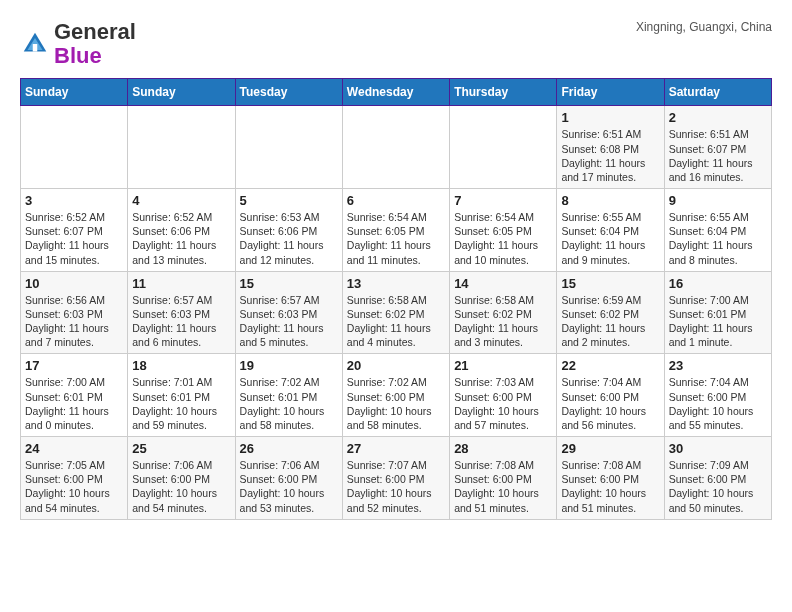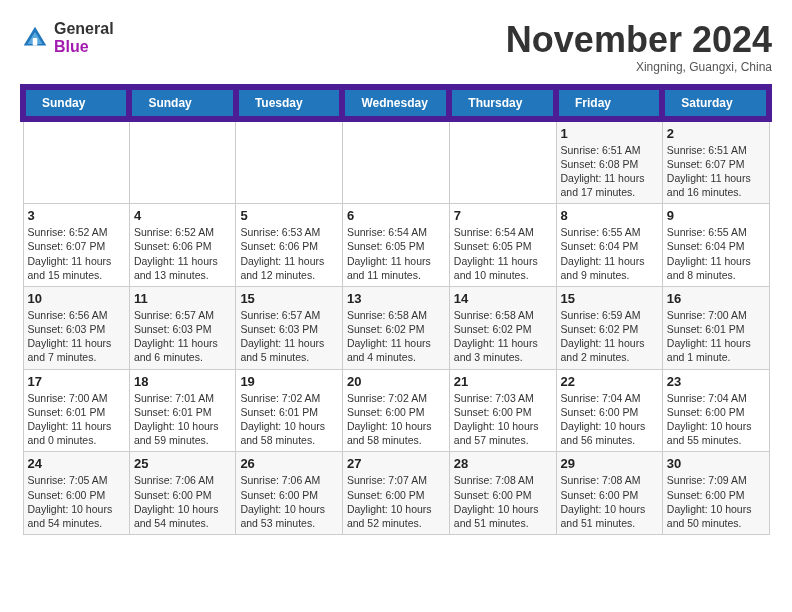--- a/index.html
+++ b/index.html
@@ -15,21 +15,21 @@
       justify-content: space-between;
       align-items: flex-start;
       margin-bottom: 10px;
     }
     .logo {
       display: flex;
       align-items: center;
       gap: 4px;
     }
     .logo-text {
-      font-size: 16px;
+      font-size: 22px;
       font-weight: bold;
       line-height: 1.1;
     }
     .logo-text span.general { color: #333; }
     .logo-text span.blue { color: #a21caf; }
     .logo-icon {
       width: 30px;
       height: 30px;
     }
     .title-area {
@@ -46,24 +46,24 @@
       color: #555;
     }
     .calendar {
       width: 100%;
       border-collapse: collapse;
       font-size: 11px;
     }
     .calendar thead th {
       background-color: #2176bc;
       color: #fff;
-      padding: 6px 16px;
+      padding: 6px 4px;
       text-align: left;
       font-size: 12px;
-      border: 6px solid #4c1d95;
+      border: 1px solid #4c1d95;
     }
     .calendar tbody td {
       border: 1px solid #ccc;
       vertical-align: top;
       padding: 4px 4px 4px 4px;
       width: 107px;
       min-height: 80px;
       background: #fff;
     }
     .calendar tbody tr:nth-child(odd) td {
@@ -98,21 +98,20 @@
       <rect x="17" y="20" width="6" height="10" fill="#fff"></rect>
     </svg>
     <div>
       <div class="logo-text">
         <span class="general">General</span><br>
         <span class="blue">Blue</span>
       </div>
     </div>
   </div>
   <div class="title-area">
-    <div class="month-title">November 2024</div>
     <div class="location-title">Xingning, Guangxi, China</div>
   </div>
 </div>
 
 <table class="calendar">
   <thead>
     <tr>
     <th>Sunday</th>
         <th>Sunday</th>
         <th>Tuesday</th>

